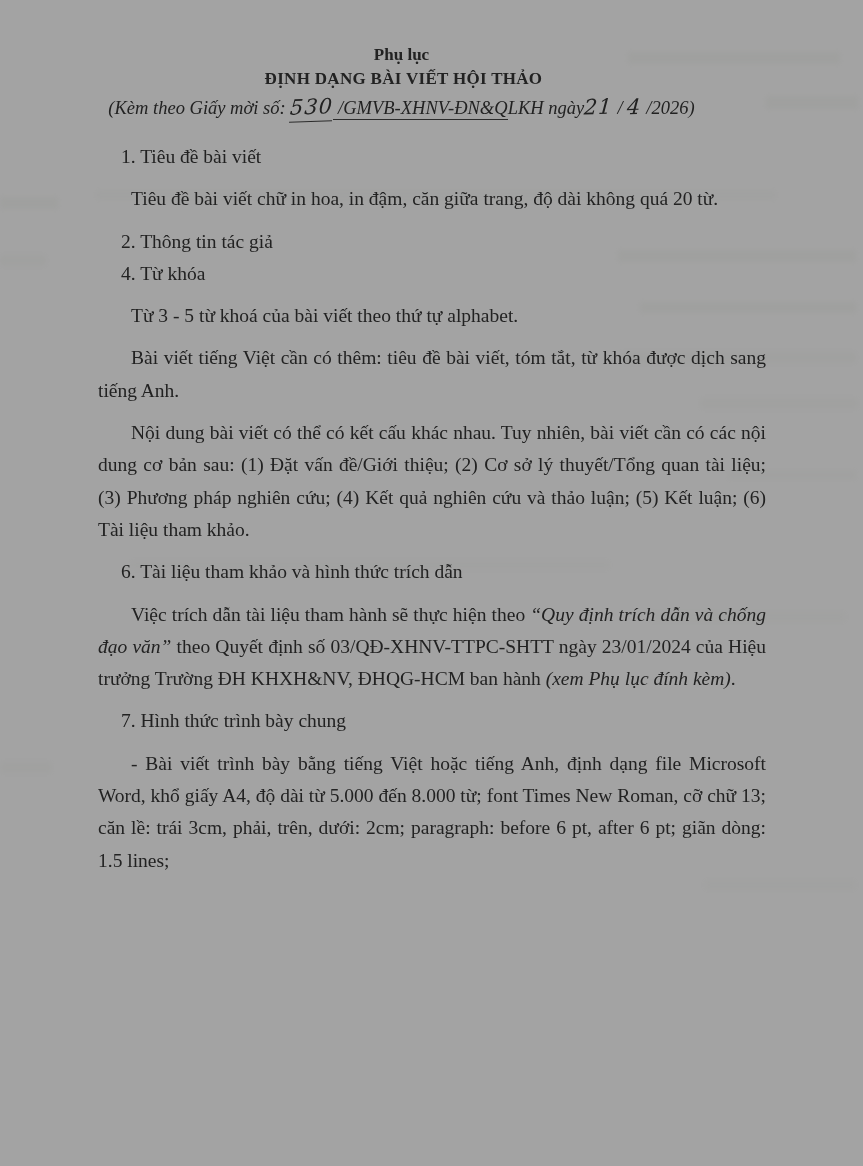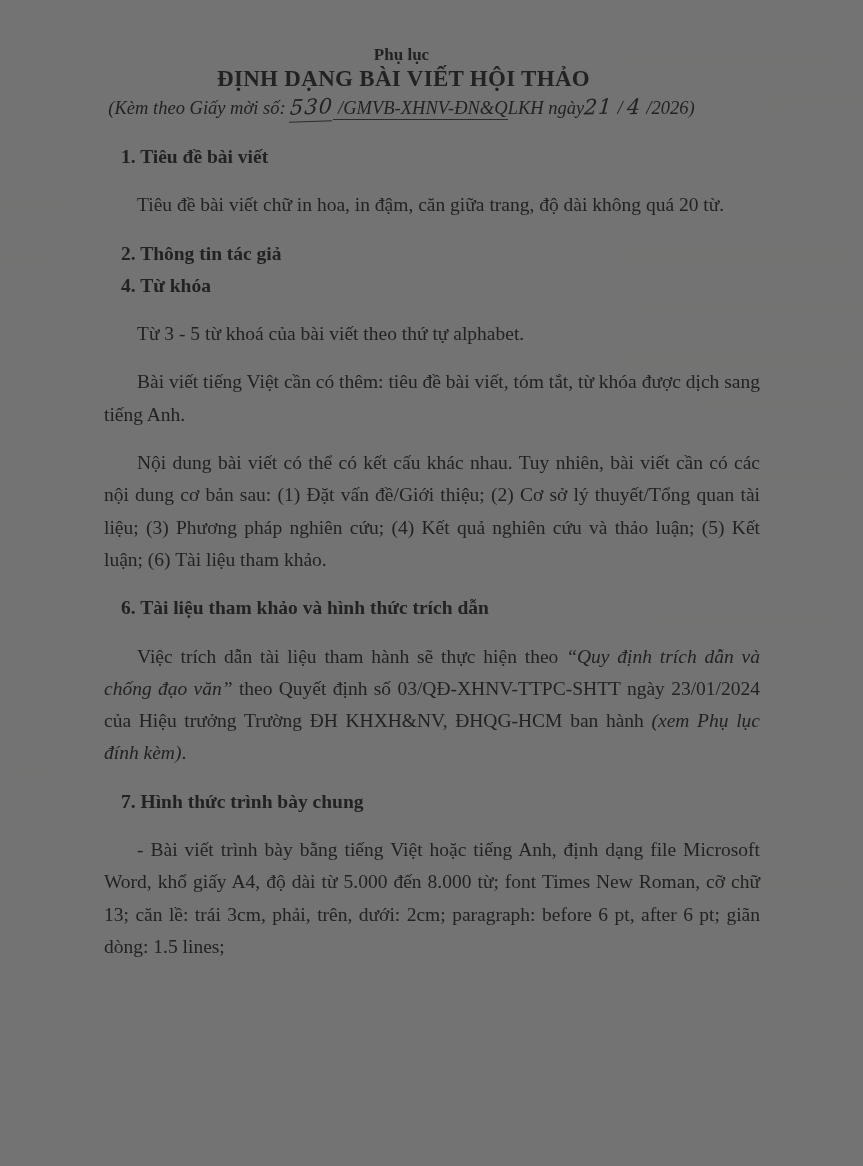--- a/index.html
+++ b/index.html
@@ -4,39 +4,39 @@
 <style>
   html,body{margin:0;padding:0;}
   body{
     width:863px;height:1166px;
     background:#fdfdfb;
     font-family:"Liberation Serif","DejaVu Serif",serif;
     color:#222;
     overflow:hidden;
     position:relative;
   }
-  .page{position:relative;width:863px;height:1166px;background:#737373;}
+  .page{position:relative;width:863px;height:1166px;background:#a3a3a3;}
 
   
   .bleed-bar{
     position:absolute;
     background:rgba(118,126,108,0.55);
     opacity:0.13;
     filter:blur(2.6px);
     border-radius:3px;
     pointer-events:none;
   }
 
   .doc-header{
     position:absolute;
     top:44px;left:0;right:60px;
     text-align:center;
   }
   .appendix{font-size:17px;font-weight:bold;line-height:21px;}
-  .doc-title{font-size:23px;font-weight:bold;margin:1px 0 0 4px;line-height:25px;letter-spacing:0.3px;}
+  .doc-title{font-size:17px;font-weight:bold;margin:1px 0 0 4px;line-height:25px;letter-spacing:0.3px;}
   .issue-line{font-size:18.5px;font-style:italic;margin-top:3px;line-height:26px;white-space:nowrap;}
   .hand{
     display:inline-block;
     font-family:"DejaVu Serif",serif;
     font-style:italic;
     font-size:21px;
     transform:rotate(-2deg) skewX(-6deg);
     letter-spacing:1px;
   }
   .u{border-bottom:1.6px solid #2b2b2b;padding-bottom:1px;}
@@ -45,26 +45,26 @@
     position:absolute;
     top:141px;
     left:88px;
     width:688px;
     font-size:19.5px;
     line-height:32.3px;
     text-align:justify;
   }
   .sec-heading{
     font-size:19.5px;
-    font-weight:bold;
+    font-weight:normal;
     margin:0;
     text-indent:33px;
     text-align:left;
   }
-  .para{margin:16px;text-indent:33px;}
+  .para{margin:10px;text-indent:33px;}
   .it{font-style:italic;}
 </style>
 </head>
 <body>
 
 <div class="page">
 
   <div>
     <div class="bleed-bar" style="top:52px;left:628px;width:212px;height:12px;"></div>
     <div class="bleed-bar" style="top:96px;left:766px;width:92px;height:13px;"></div>

